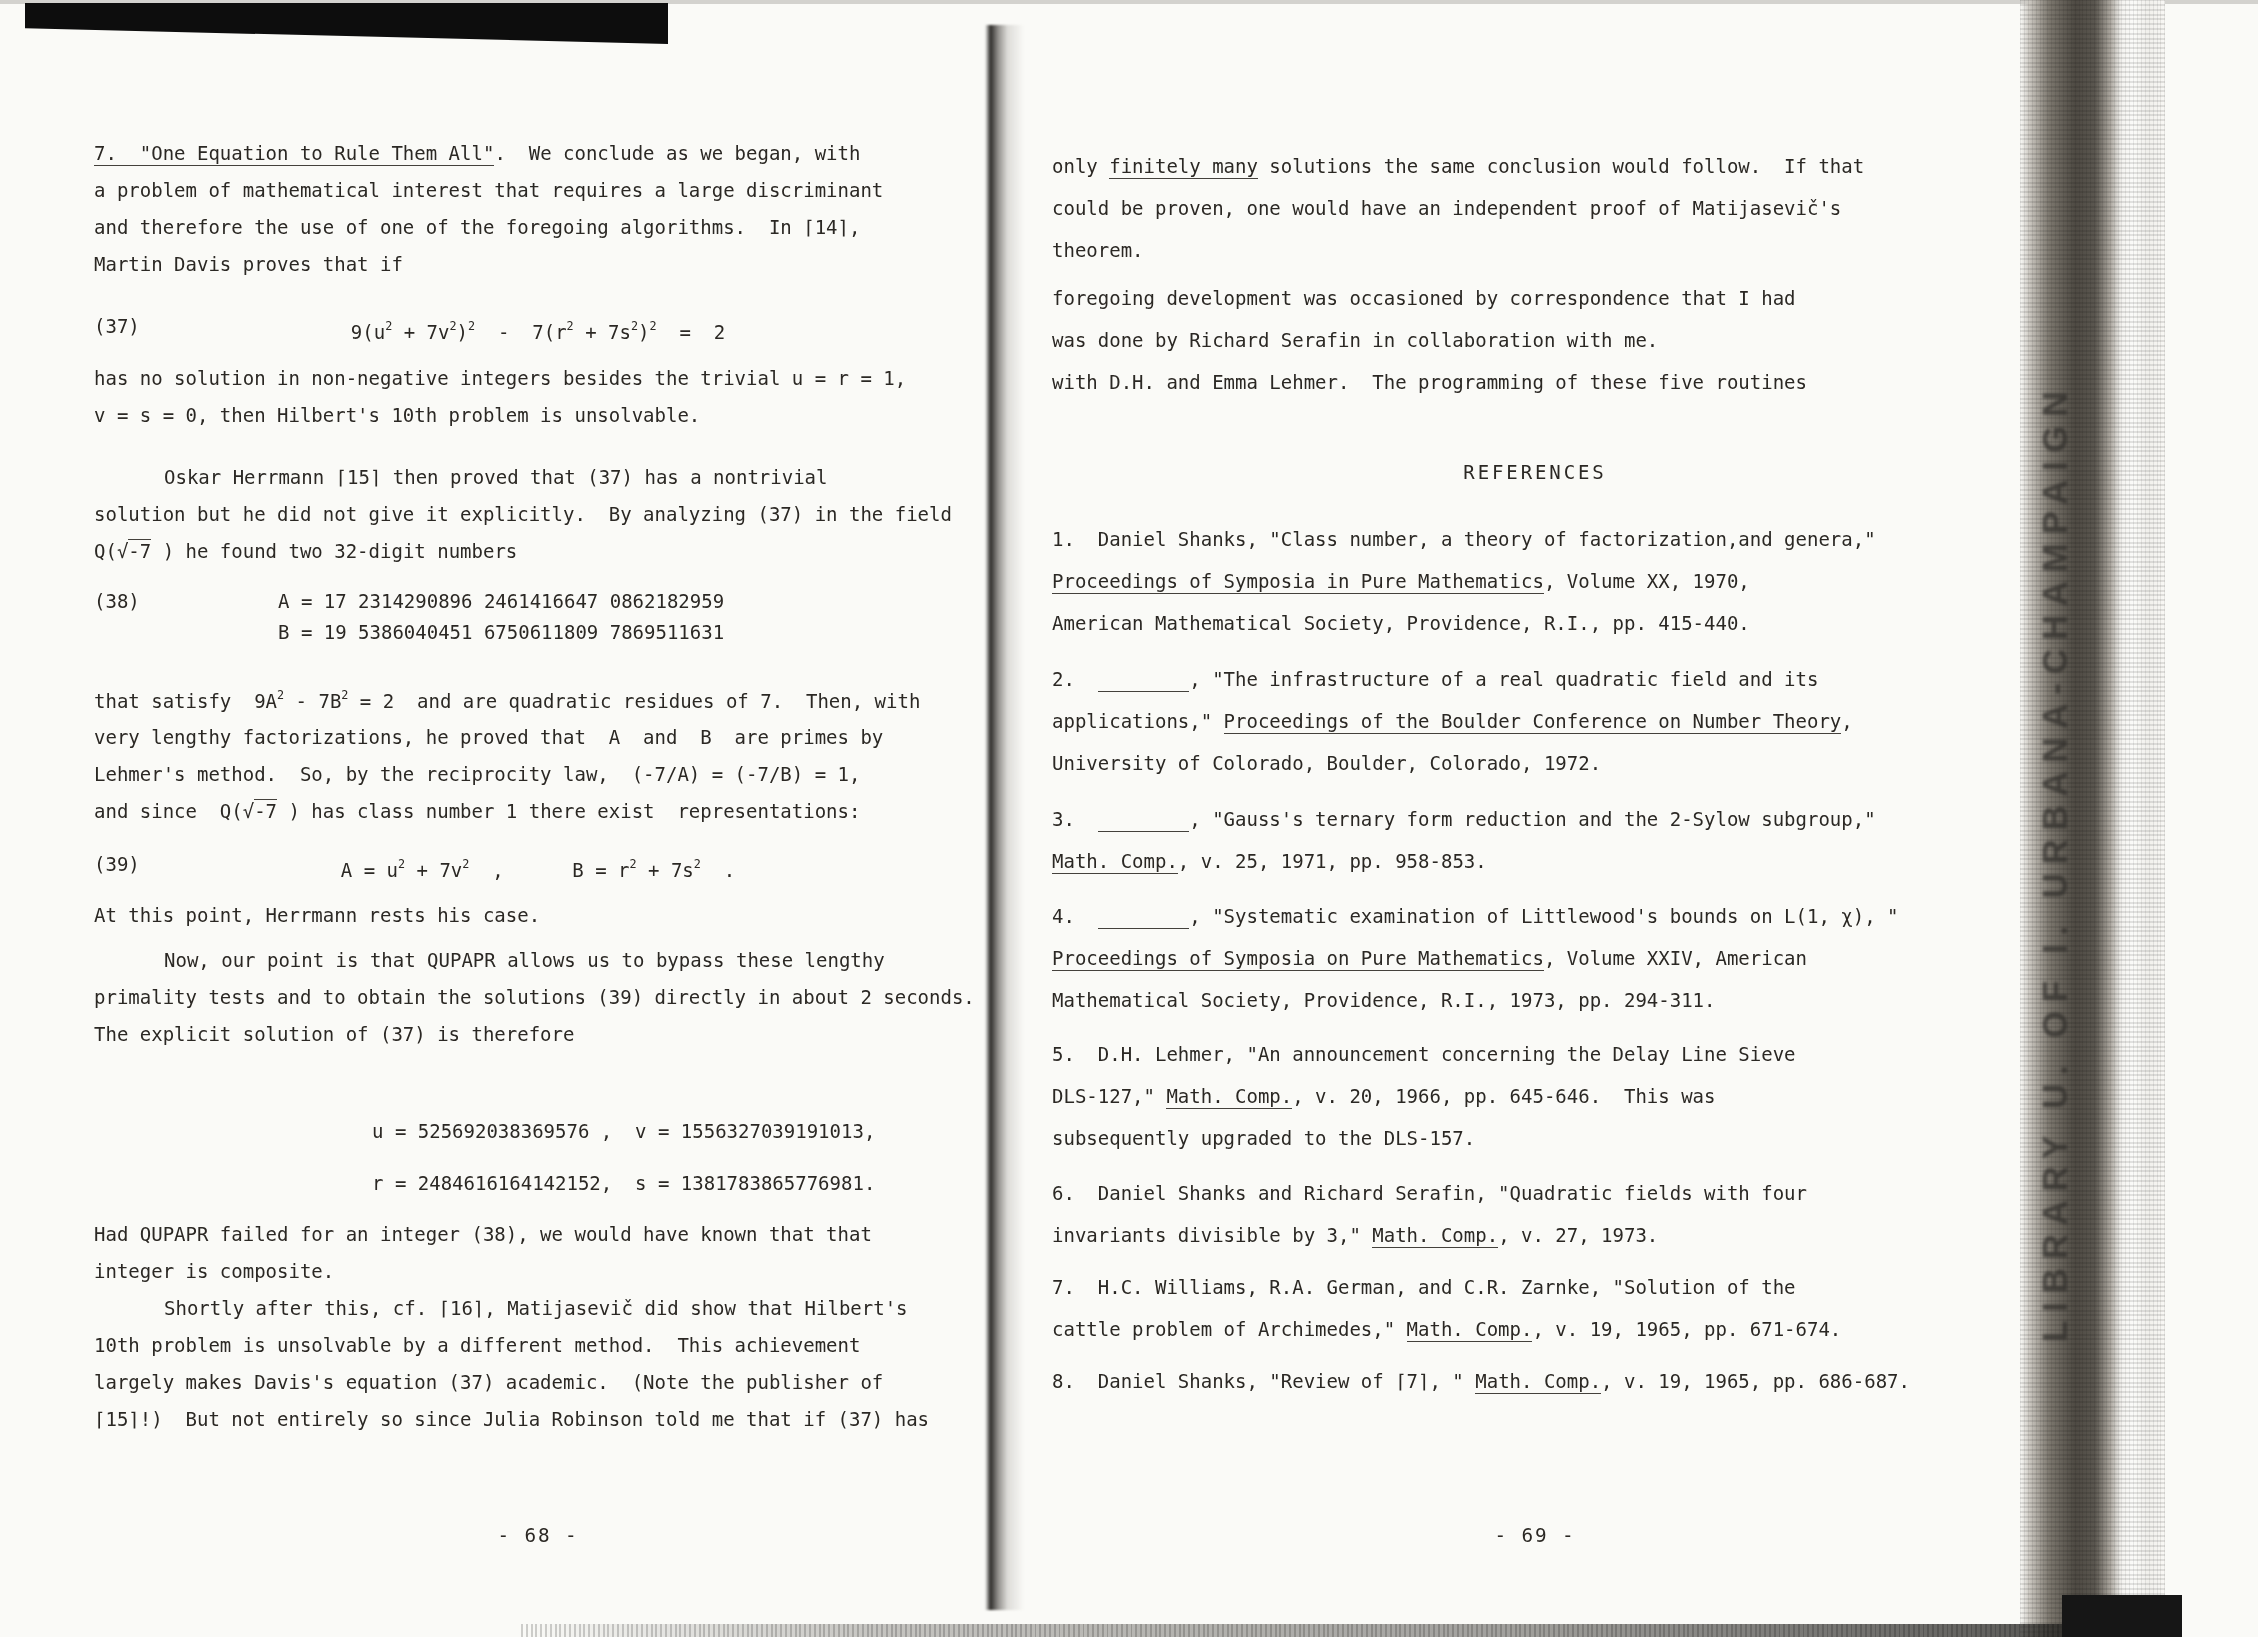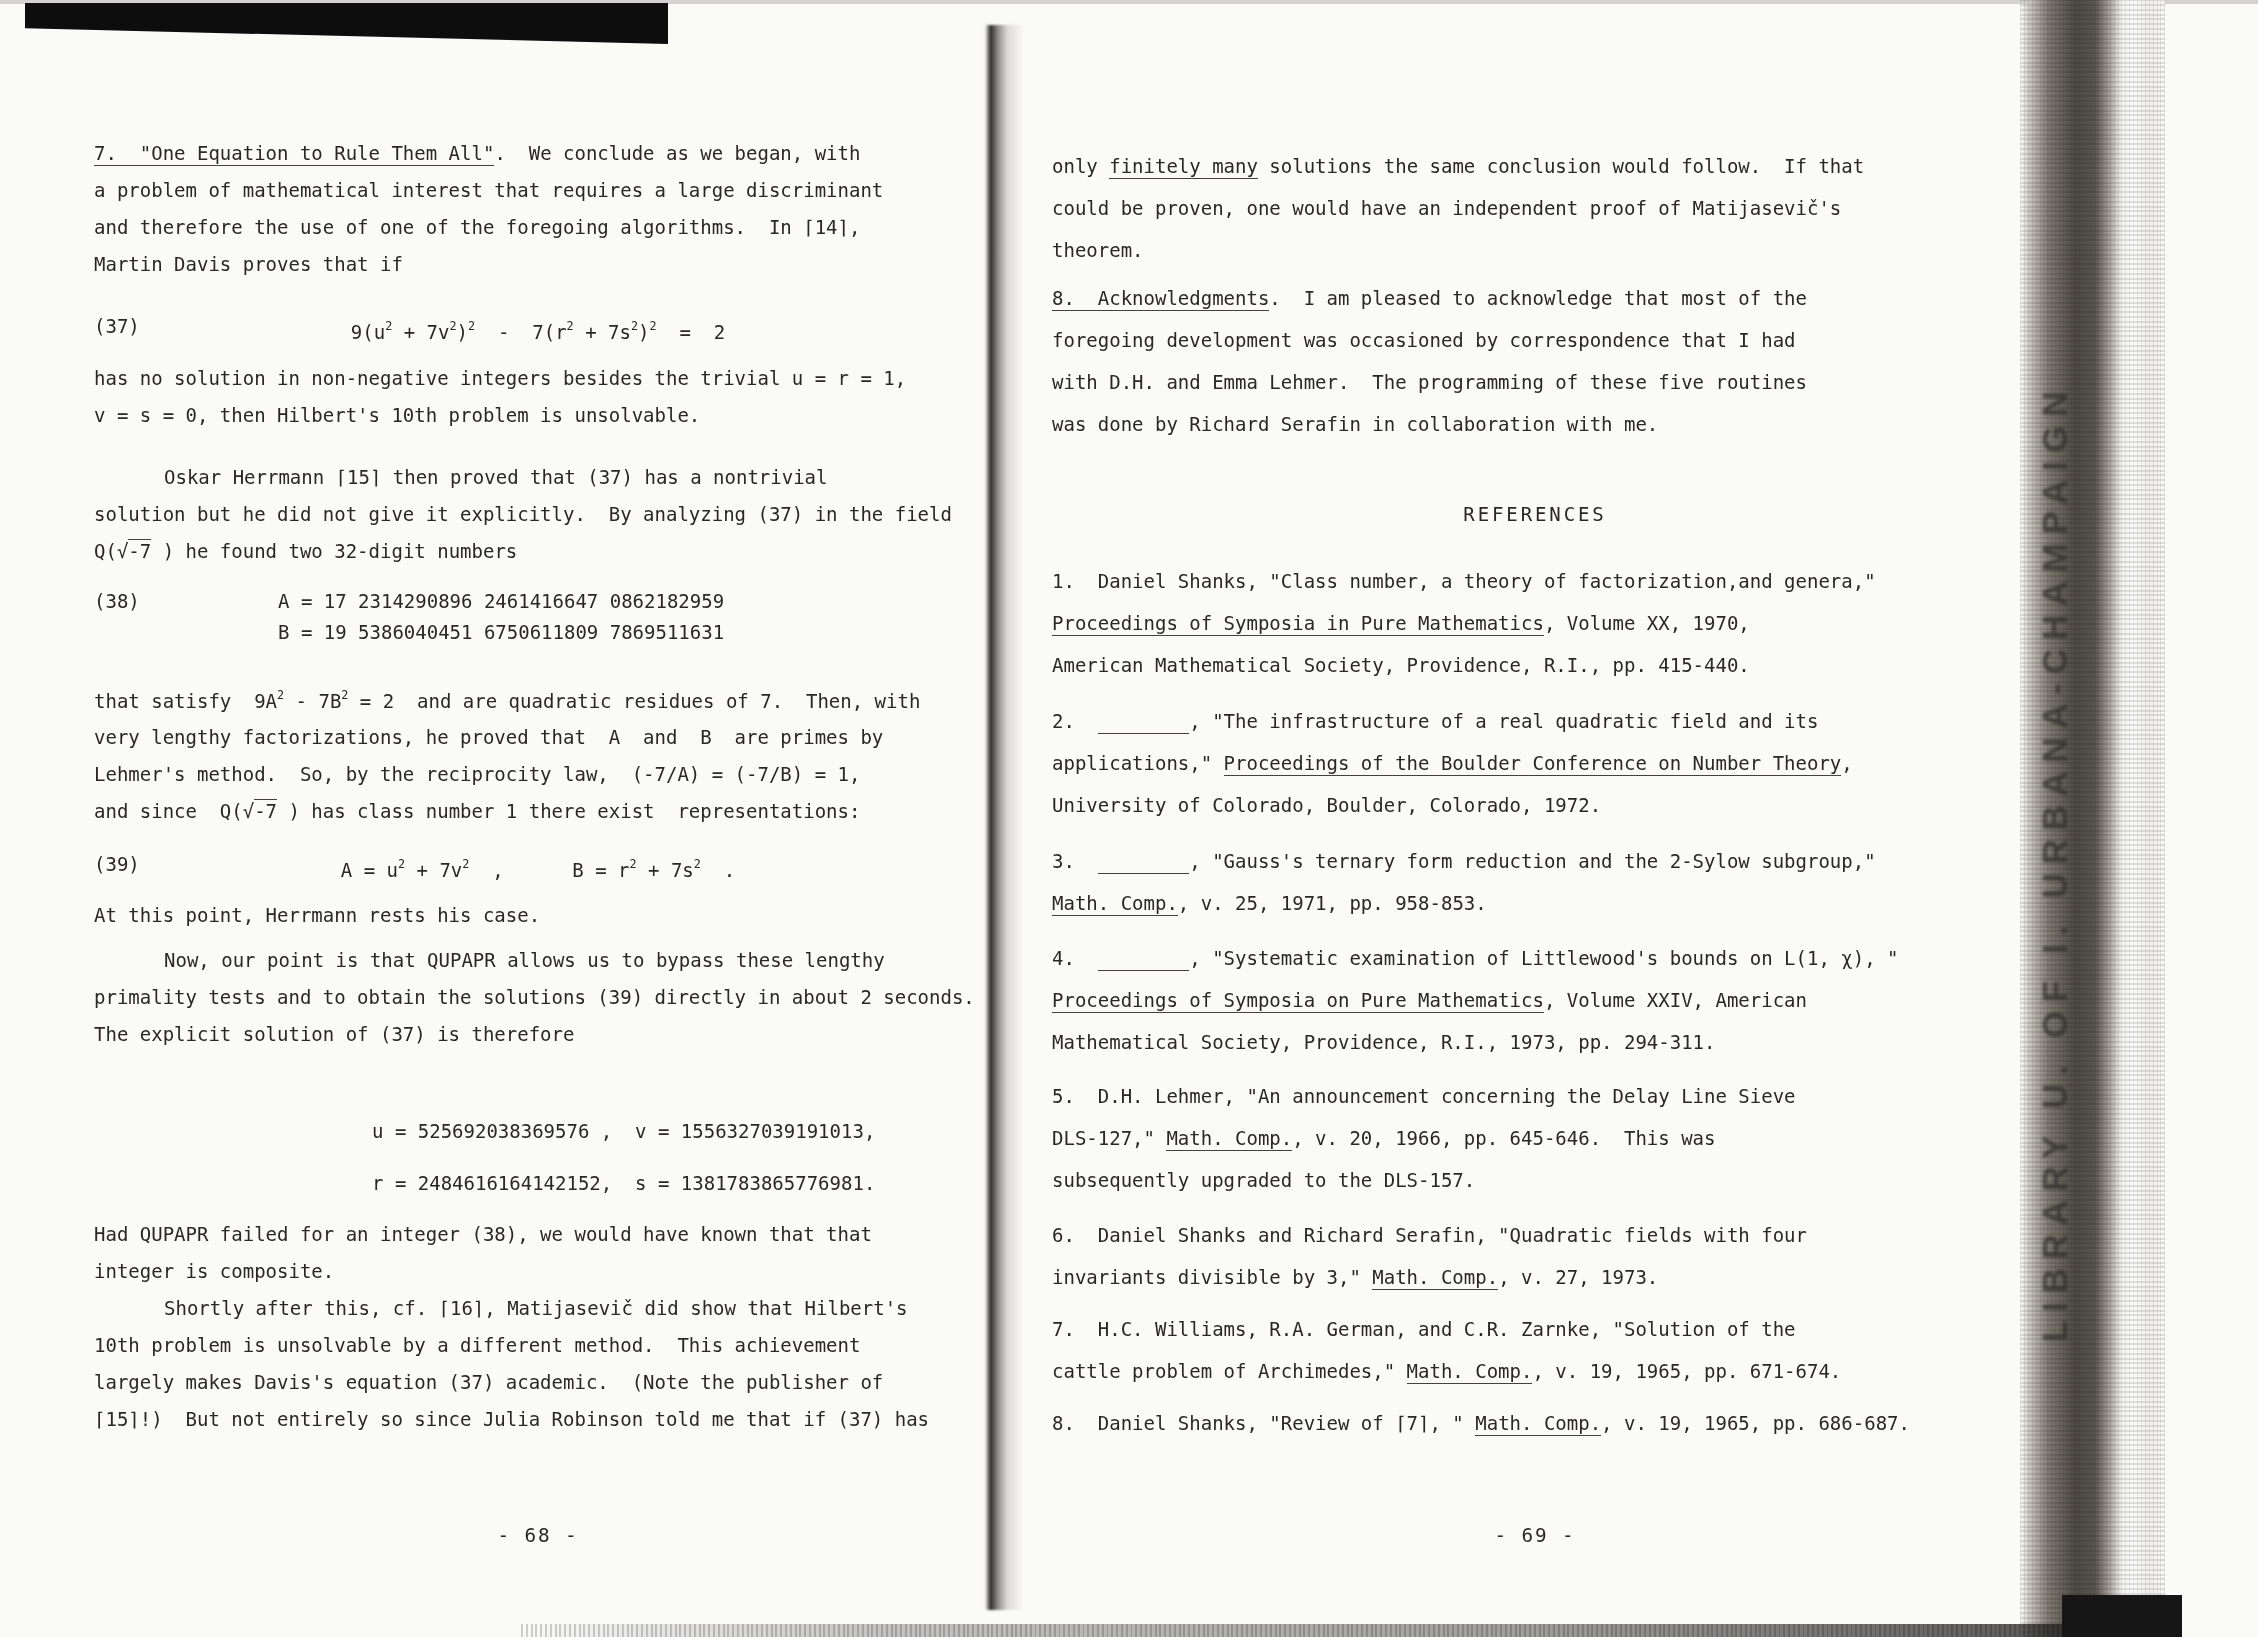--- a/index.html
+++ b/index.html
@@ -167,24 +167,23 @@
     <div class="flow flow-right">
         <div class="blk p" style="margin-top: 0px;">
           <div class="blkbody">
             <div class="ln"><span>only </span><span class="rs-u">finitely many</span><span> solutions the same conclusion would follow.  If that</span></div>
             <div class="ln"><span>could be proven, one would have an independent proof of Matijasevič's</span></div>
             <div class="ln"><span>theorem.</span></div>
           </div>
         </div>
         <div class="blk p" style="margin-top: 5.8px;">
           <div class="blkbody">
-            <div class="ln"><span class="rs-u">8.  Acknowledgments</span><span>.  I am pleased to acknowledge that most of the</span></div>
             <div class="ln"><span>foregoing development was occasioned by correspondence that I had</span></div>
+            <div class="ln"><span>was done by Richard Serafin in collaboration with me.</span></div>
             <div class="ln"><span>with D.H. and Emma Lehmer.  The programming of these five routines</span></div>
-            <div class="ln"><span>was done by Richard Serafin in collaboration with me.</span></div>
           </div>
         </div>
         <div class="blk h" style="margin-top: 48px;">
           <div class="blkbody">
             <div class="ln"><span>REFERENCES</span></div>
           </div>
         </div>
         <div class="blk p" style="margin-top: 25px;">
           <div class="blkbody">
             <div class="ln"><span>1.  Daniel Shanks, "Class number, a theory of factorization,and genera,"</span></div>

